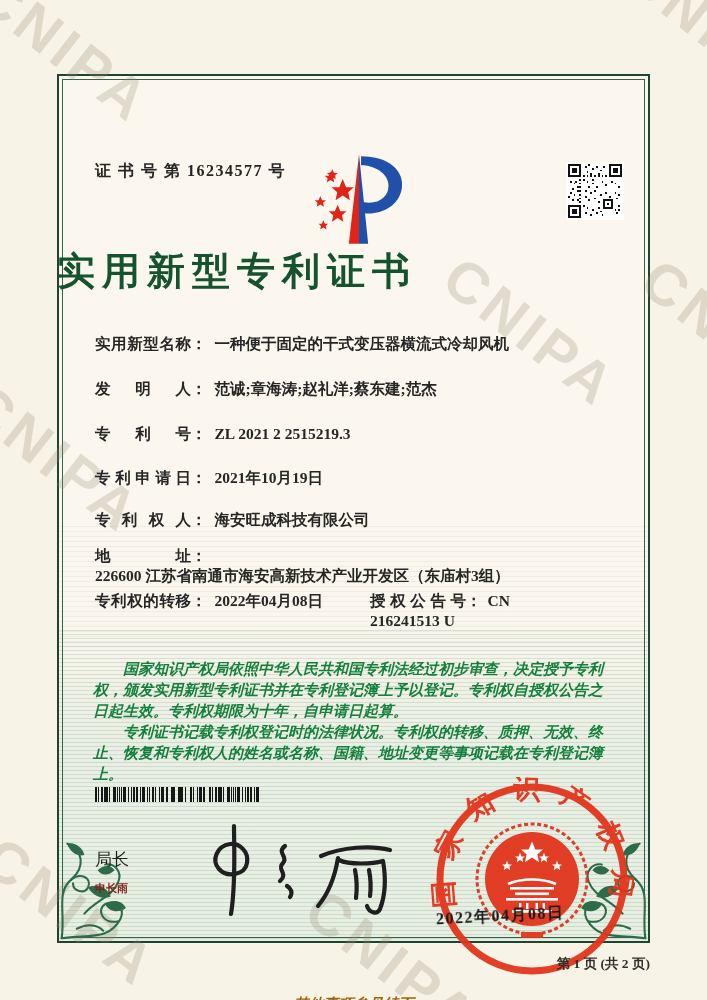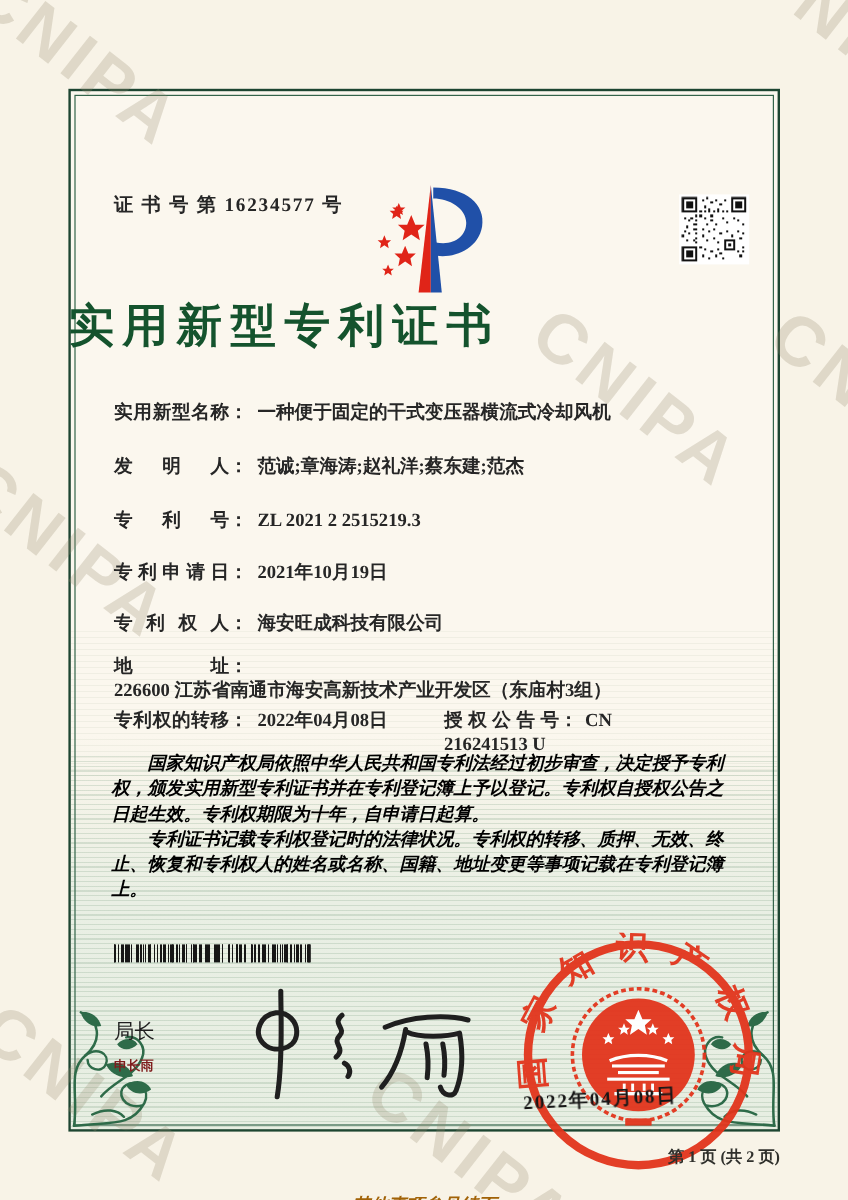--- a/index.html
+++ b/index.html
@@ -34,22 +34,22 @@
          font-size:38px;font-weight:700;letter-spacing:7px;color:#14532d;}
 
   .row{position:absolute;left:95px;font-size:15.5px;font-weight:600;line-height:20px;}
   .row .lab{display:inline-block;width:96px;text-align:justify;text-align-last:justify;vertical-align:top;}
   .row .col{display:inline-block;vertical-align:top;margin-right:8px;}
   .row .val{display:inline-block;vertical-align:top;max-width:425px;}
   .row2{position:absolute;left:370px;font-size:15.5px;font-weight:600;line-height:20px;}
   .row2 .lab{display:inline-block;width:96px;text-align:justify;text-align-last:justify;vertical-align:top;}
   .row2 .col{display:inline-block;vertical-align:top;margin-right:6px;}
 
-  .body-text{position:absolute;left:93px;top:587px;width:522px;font-size:15px;line-height:21px;
-             font-style:italic;font-weight:600;color:#000000;}
+  .body-text{position:absolute;left:93px;top:619px;width:522px;font-size:15px;line-height:21px;
+             font-style:italic;font-weight:600;color:#15803d;}
   .body-text p{margin:0;text-indent:2em;}
 
   .barcode{position:absolute;left:95px;top:747px;width:164px;height:15px;
     background:
      repeating-linear-gradient(90deg,#161616 0 2px,transparent 2px 3px,#161616 3px 4px,transparent 4px 7px,#161616 7px 8px,transparent 8px 9px,#161616 9px 12px,transparent 12px 14px,#161616 14px 15px,transparent 15px 19px),
      repeating-linear-gradient(90deg,#161616 0 1px,transparent 1px 6px);}
 
   .officer-title{position:absolute;left:95px;top:808px;font-family:"Liberation Sans","DejaVu Sans",sans-serif;
                  font-size:17px;font-weight:400;color:#1e1e1e;}
   .officer-name{position:absolute;left:95px;top:841px;font-family:"Liberation Sans","DejaVu Sans",sans-serif;

